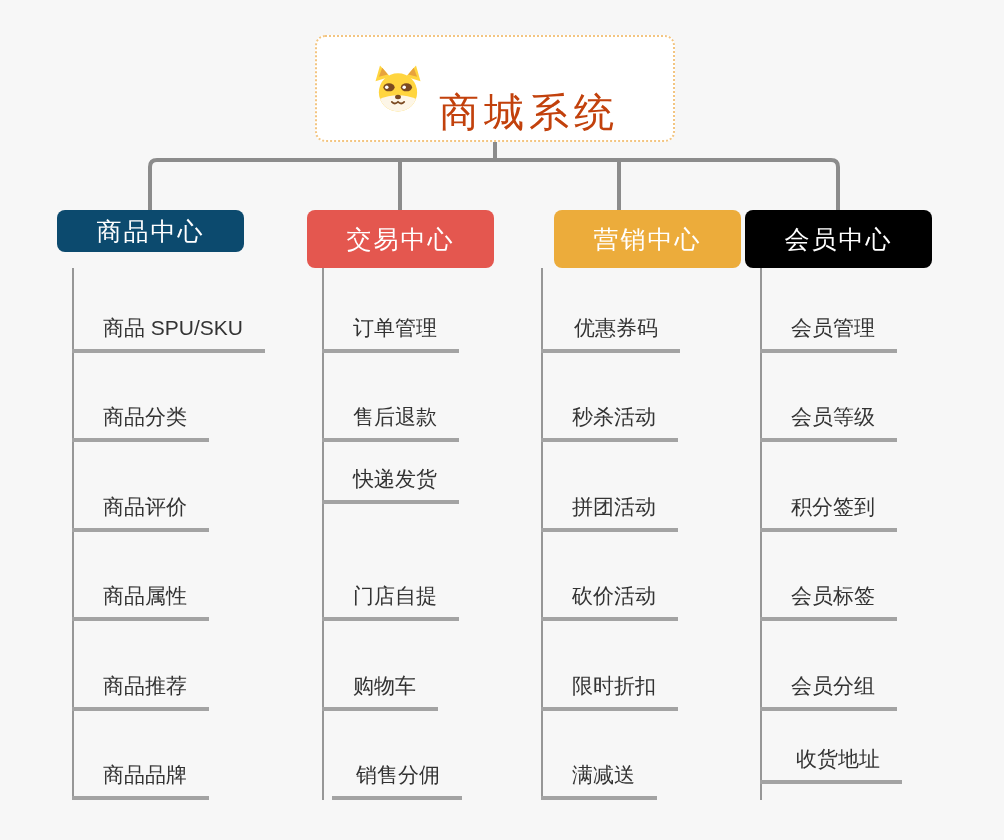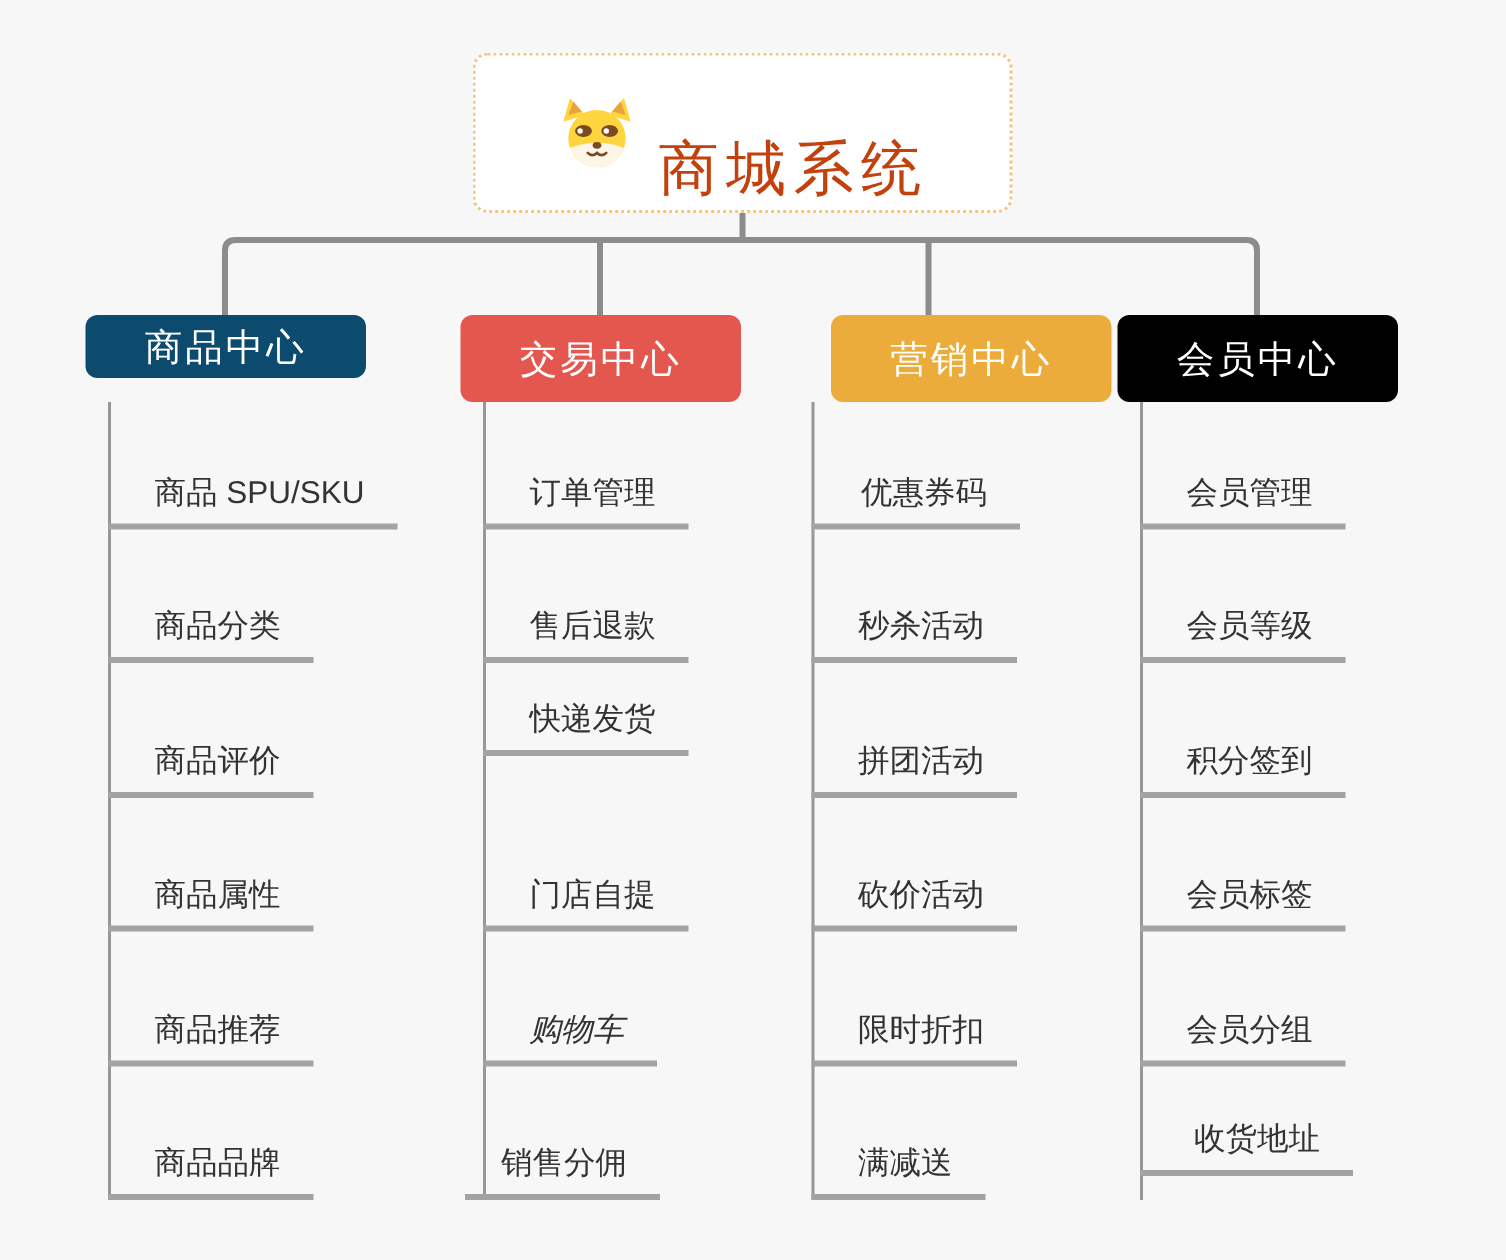--- a/index.html
+++ b/index.html
@@ -112,22 +112,22 @@
         <div class="leaf" style="left: 72px; top: 667px;">商品推荐</div>
         <div class="leaf" style="left: 72px; top: 756px;">商品品牌</div>
       </div>
       <div>
         <div class="branch-header" style="left: 307px; top: 210px; width: 187px; height: 58px; background: rgb(228, 87, 79);">交易中心</div>
         <div class="branch-spine" style="left: 322px; top: 268px; height: 532px;"></div>
         <div class="leaf" style="left: 322px; top: 309px;">订单管理</div>
         <div class="leaf" style="left: 322px; top: 398px;">售后退款</div>
         <div class="leaf" style="left: 322px; top: 460px;">快递发货</div>
         <div class="leaf" style="left: 322px; top: 577px;">门店自提</div>
-        <div class="leaf" style="left: 322px; top: 667px; font-style: italic;">购物车</div>
-        <div class="leaf" style="left: 310px; top: 756px; padding-left: 24px;">销售分佣</div>
+        <div class="leaf" style="left: 322px; top: 667px;">购物车</div>
+        <div class="leaf" style="left: 332px; top: 756px; padding-left: 24px;">销售分佣</div>
       </div>
       <div>
         <div class="branch-header" style="left: 526px; top: 210px; width: 187px; height: 58px; background: rgb(236, 172, 59); margin-left: 28px;">营销中心</div>
         <div class="branch-spine" style="left: 541px; top: 268px; height: 532px;"></div>
         <div class="leaf" style="left: 541px; top: 309px; padding-left: 33px;">优惠券码</div>
         <div class="leaf" style="left: 541px; top: 398px;">秒杀活动</div>
         <div class="leaf" style="left: 541px; top: 488px;">拼团活动</div>
         <div class="leaf" style="left: 541px; top: 577px;">砍价活动</div>
         <div class="leaf" style="left: 541px; top: 667px;">限时折扣</div>
         <div class="leaf" style="left: 541px; top: 756px;">满减送</div>

